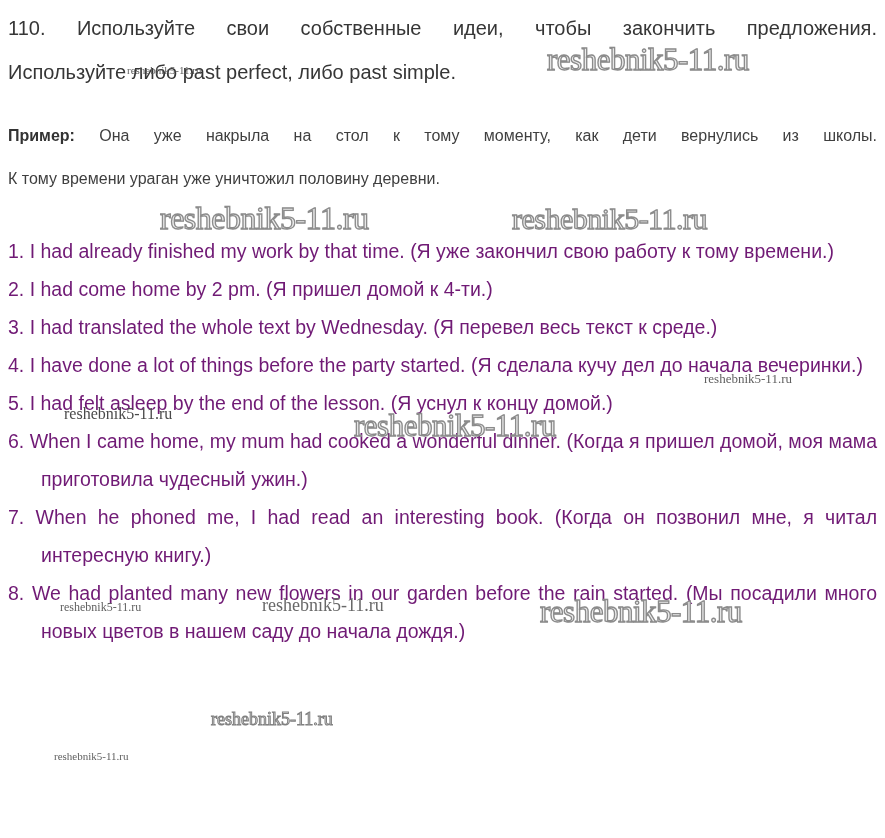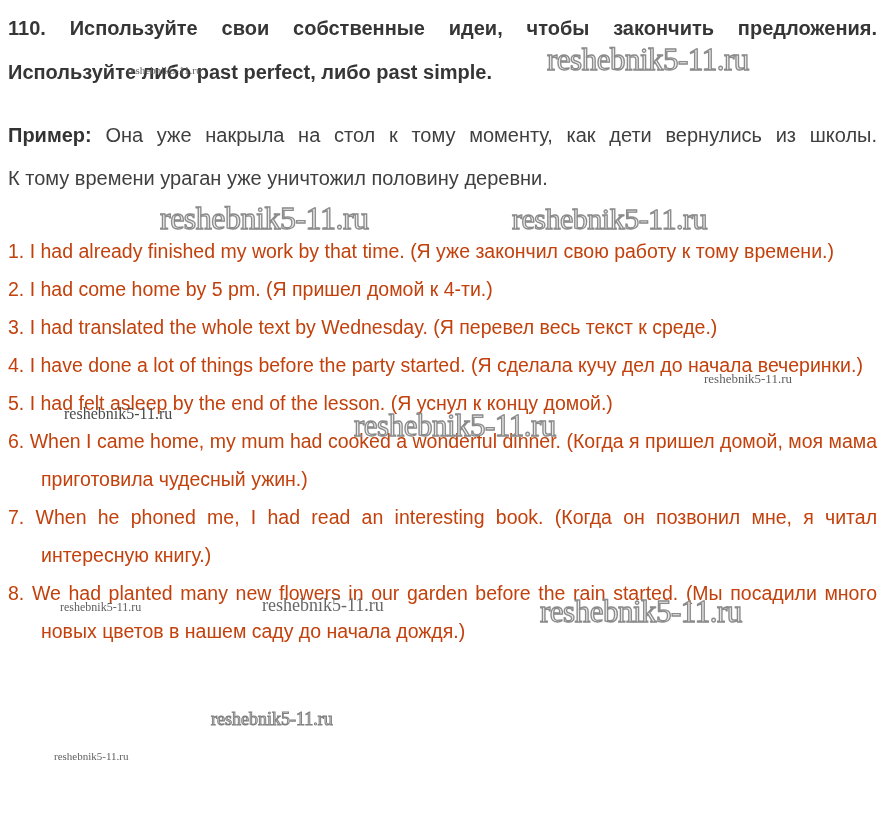--- a/index.html
+++ b/index.html
@@ -7,33 +7,33 @@
     position:relative;
     width:885px;height:838px;
     background:#ffffff;
     overflow:hidden;
     font-family:"Liberation Sans", sans-serif;
     color:#3c3c3c;
   }
   
   .header{
     position:absolute;left:8px;top:6px;width:869px;
-    font-weight:bold;font-size:20px;line-height:44px;color:#363636;
+    font-weight:normal;font-size:20px;line-height:44px;color:#363636;
   }
   .h-line1{text-align:justify;text-align-last:justify;}
   .h-line2{text-align:left;}
   .example{
     position:absolute;left:8px;top:114px;width:869px;
-    font-size:20px;line-height:43px;color:#3f3f3f;
+    font-size:16px;line-height:43px;color:#3f3f3f;
   }
   .ex-line1{text-align:justify;text-align-last:justify;}
   .ex-label{font-weight:bold;color:#333333;}
   .answers{
     position:absolute;left:8px;top:232px;width:869px;
-    font-size:19.5px;line-height:38px;color:#c2410c;
+    font-size:19.5px;line-height:38px;color:#701a75;
   }
   .item{
     padding-left:33px;text-indent:-33px;
     text-align:justify;
     margin:0;
   }
   
   .wm{
     position:absolute;
     font-family:"Liberation Serif", serif;
@@ -80,21 +80,21 @@
   </div>
 
   <div class="answers">
     <p class="item">
       <span>1.</span>
       <span>I had already finished my work by that time.</span>
       <span>(Я уже закончил свою работу к тому времени.)</span>
     </p>
     <p class="item">
       <span>2.</span>
-      <span>I had come home by 5 pm.</span>
+      <span>I had come home by 2 pm.</span>
       <span>(Я пришел домой к 4-ти.)</span>
     </p>
     <p class="item">
       <span>3.</span>
       <span>I had translated the whole text by Wednesday.</span>
       <span>(Я перевел весь текст к среде.)</span>
     </p>
     <p class="item">
       <span>4.</span>
       <span>I have done a lot of things before the party started.</span>

